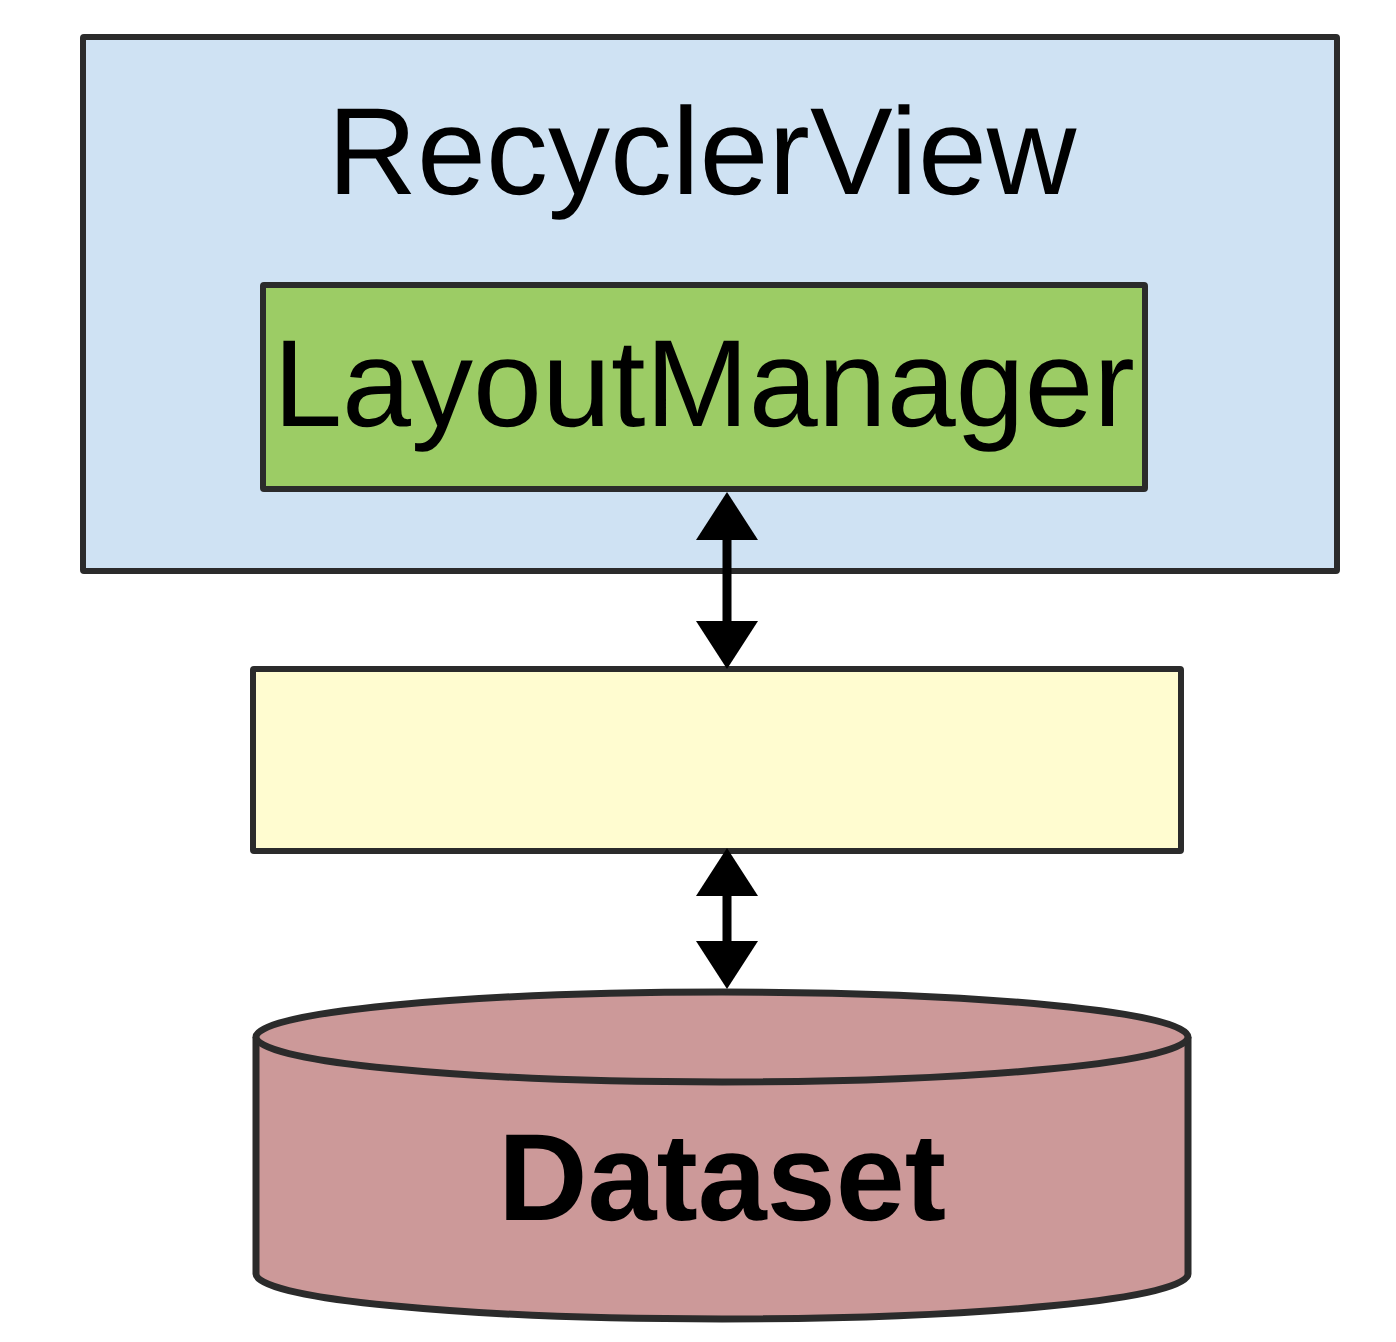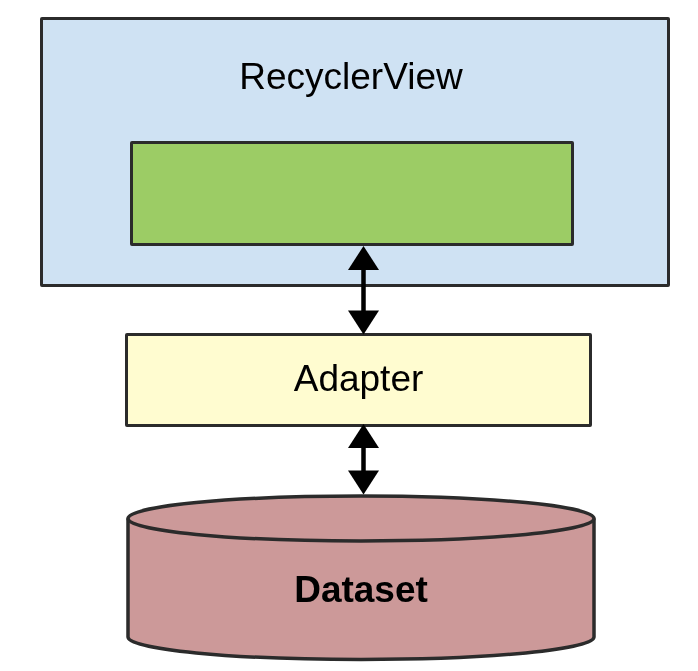--- a/index.html
+++ b/index.html
@@ -16,21 +16,21 @@
   }
   .box {
     position: absolute;
     border-style: solid;
     border-width: 3.5px;
     border-radius: 2px;
     box-sizing: border-box;
   }
   .node-label {
     position: absolute;
-    font-size: 37px;
+    font-size: 62px;
     line-height: 64px;
     text-align: center;
     white-space: nowrap;
   }
   #recyclerview-box { left: 40px;  top: 17px;  width: 630px; height: 270px; }
   #layoutmanager-box{ left: 130px; top: 141px; width: 444px; height: 105px; }
   #adapter-box      { left: 125px; top: 333px; width: 467px; height: 94px; }
 
   #recyclerview-label { left: 36px;  top: 45px;  width: 630px; }
   #layoutmanager-label{ left: 130px; top: 161px; width: 444px; }
@@ -60,22 +60,22 @@
 
   <div id="adapter-box" class="box" style="background-color: rgb(255, 252, 208); border-color: rgb(43, 43, 43);"></div>
 
   <svg id="dataset-cylinder" viewBox="0 0 474 172">
     <path d="M 4 26.5 L 4 145 A 233 22.5 0 0 0 470 145 L 470 26.5" stroke-width="3.5" fill="#cc9999" stroke="#2b2b2b"></path>
     <ellipse cx="237" cy="26.5" rx="233" ry="22.5" stroke-width="3.5" fill="#cc9999" stroke="#2b2b2b"></ellipse>
   </svg>
 
   <div id="recyclerview-label" class="node-label" style="color: rgb(0, 0, 0);">RecyclerView</div>
 
+  <div id="layoutmanager-label" class="node-label" style="color: rgb(0, 0, 0);">LayoutManager</div>
 
-  <div id="adapter-label" class="node-label" style="color: rgb(0, 0, 0);">Adapter</div>
 
   <div id="dataset-label" class="node-label" style="color: rgb(0, 0, 0); font-weight: bold;">Dataset</div>
 
   <svg id="arrows-layer">
     <g>
       <path d="M 363.5 246 L 379 270 L 348 270 Z" fill="#000000"></path>
       <rect x="361.25" y="268" width="4.5" height="44" fill="#000000"></rect>
       <path d="M 363.5 334.5 L 379 310.5 L 348 310.5 Z" fill="#000000"></path>
     </g>
     <g>

